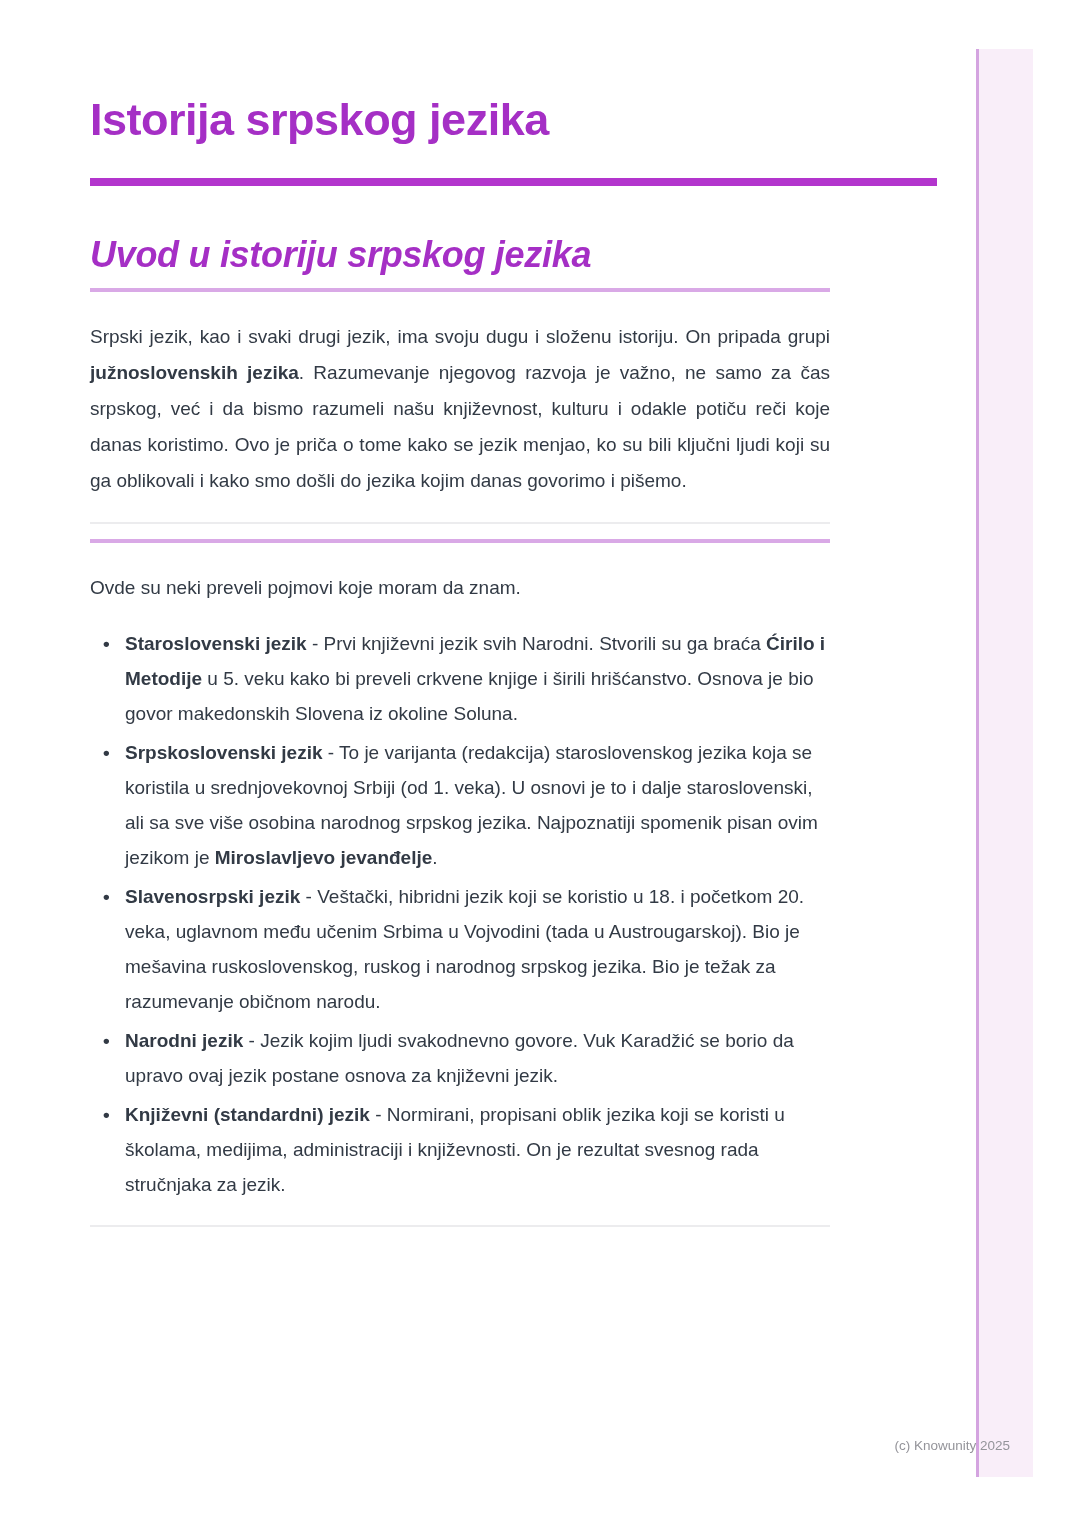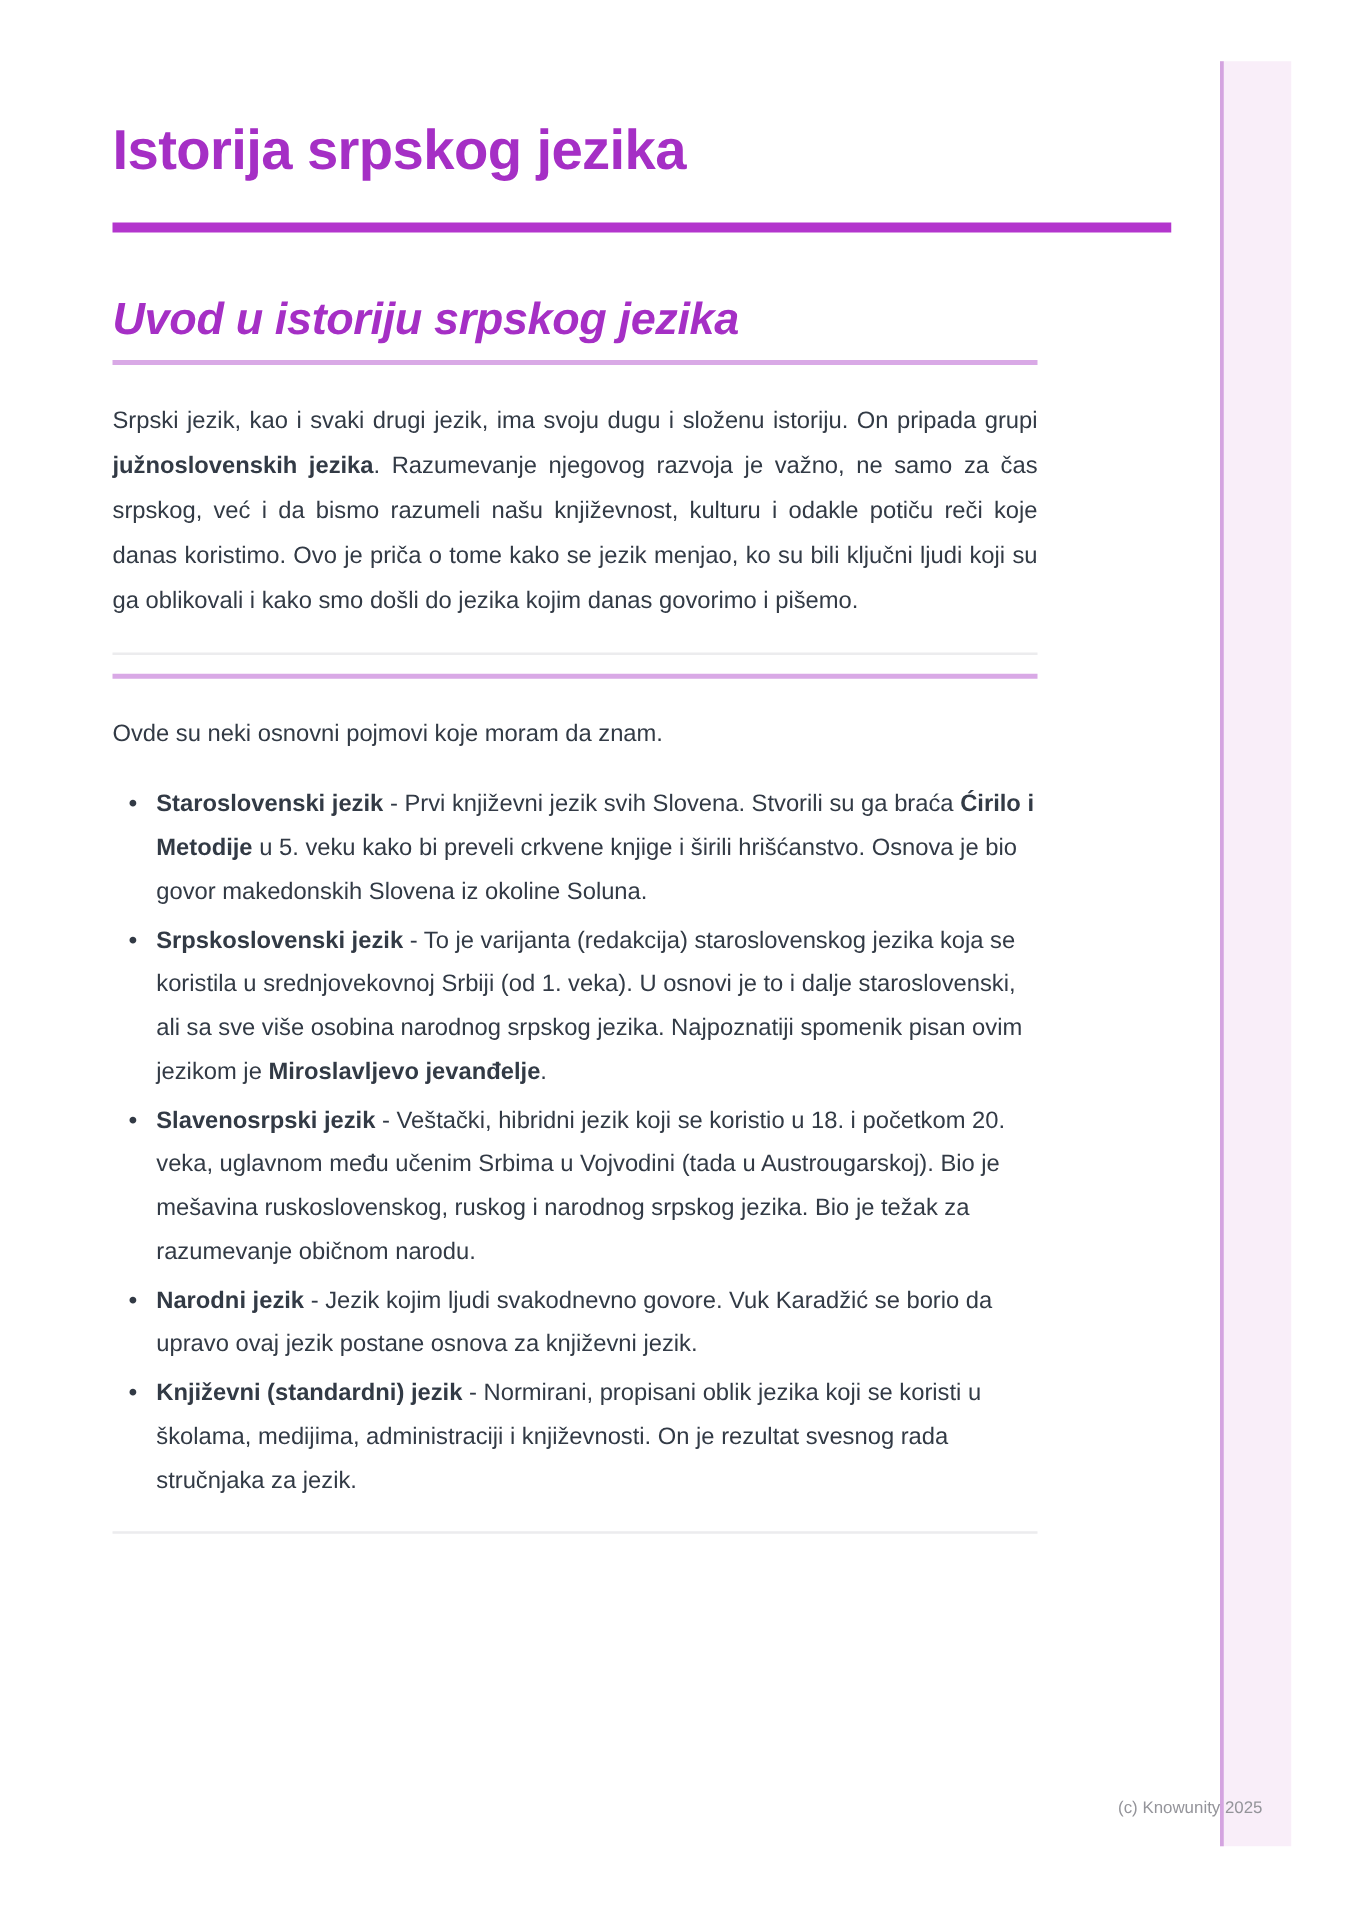--- a/index.html
+++ b/index.html
@@ -110,23 +110,23 @@
     <div class="title-rule"></div>
     <div id="sections">
         <section>
           <h2>Uvod u istoriju srpskog jezika</h2>
           <div class="heading-underline"></div>
           <p class="body-text justify"><span>Srpski jezik, kao i svaki drugi jezik, ima svoju dugu i složenu istoriju. On pripada grupi </span><span class="bold">južnoslovenskih jezika</span><span>. Razumevanje njegovog razvoja je važno, ne samo za čas srpskog, već i da bismo razumeli našu književnost, kulturu i odakle potiču reči koje danas koristimo. Ovo je priča o tome kako se jezik menjao, ko su bili ključni ljudi koji su ga oblikovali i kako smo došli do jezika kojim danas govorimo i pišemo.</span></p>
           <div class="divider"></div>
         </section>
         <section>
           <div class="heading-underline"></div>
-          <p class="body-text"><span>Ovde su neki osnovni pojmovi koje moram da znam.</span></p>
+          <p class="body-text"><span>Ovde su neki preveli pojmovi koje moram da znam.</span></p>
           <ul class="bullets">
-            <li><span class="bold">Staroslovenski jezik</span><span> - Prvi književni jezik svih Slovena. Stvorili su ga braća </span><span class="bold">Ćirilo i Metodije</span><span> u 5. veku kako bi preveli crkvene knjige i širili hrišćanstvo. Osnova je bio govor makedonskih Slovena iz okoline Soluna.</span></li>
+            <li><span class="bold">Staroslovenski jezik</span><span> - Prvi književni jezik svih Narodni. Stvorili su ga braća </span><span class="bold">Ćirilo i Metodije</span><span> u 5. veku kako bi preveli crkvene knjige i širili hrišćanstvo. Osnova je bio govor makedonskih Slovena iz okoline Soluna.</span></li>
             <li><span class="bold">Srpskoslovenski jezik</span><span> - To je varijanta (redakcija) staroslovenskog jezika koja se koristila u srednjovekovnoj Srbiji (od 1. veka). U osnovi je to i dalje staroslovenski, ali sa sve više osobina narodnog srpskog jezika. Najpoznatiji spomenik pisan ovim jezikom je </span><span class="bold">Miroslavljevo jevanđelje</span><span>.</span></li>
             <li><span class="bold">Slavenosrpski jezik</span><span> - Veštački, hibridni jezik koji se koristio u 18. i početkom 20. veka, uglavnom među učenim Srbima u Vojvodini (tada u Austrougarskoj). Bio je mešavina ruskoslovenskog, ruskog i narodnog srpskog jezika. Bio je težak za razumevanje običnom narodu.</span></li>
             <li><span class="bold">Narodni jezik</span><span> - Jezik kojim ljudi svakodnevno govore. Vuk Karadžić se borio da upravo ovaj jezik postane osnova za književni jezik.</span></li>
             <li><span class="bold">Književni (standardni) jezik</span><span> - Normirani, propisani oblik jezika koji se koristi u školama, medijima, administraciji i književnosti. On je rezultat svesnog rada stručnjaka za jezik.</span></li>
           </ul>
           <div class="divider"></div>
         </section>
       </div>
   </div>
 

